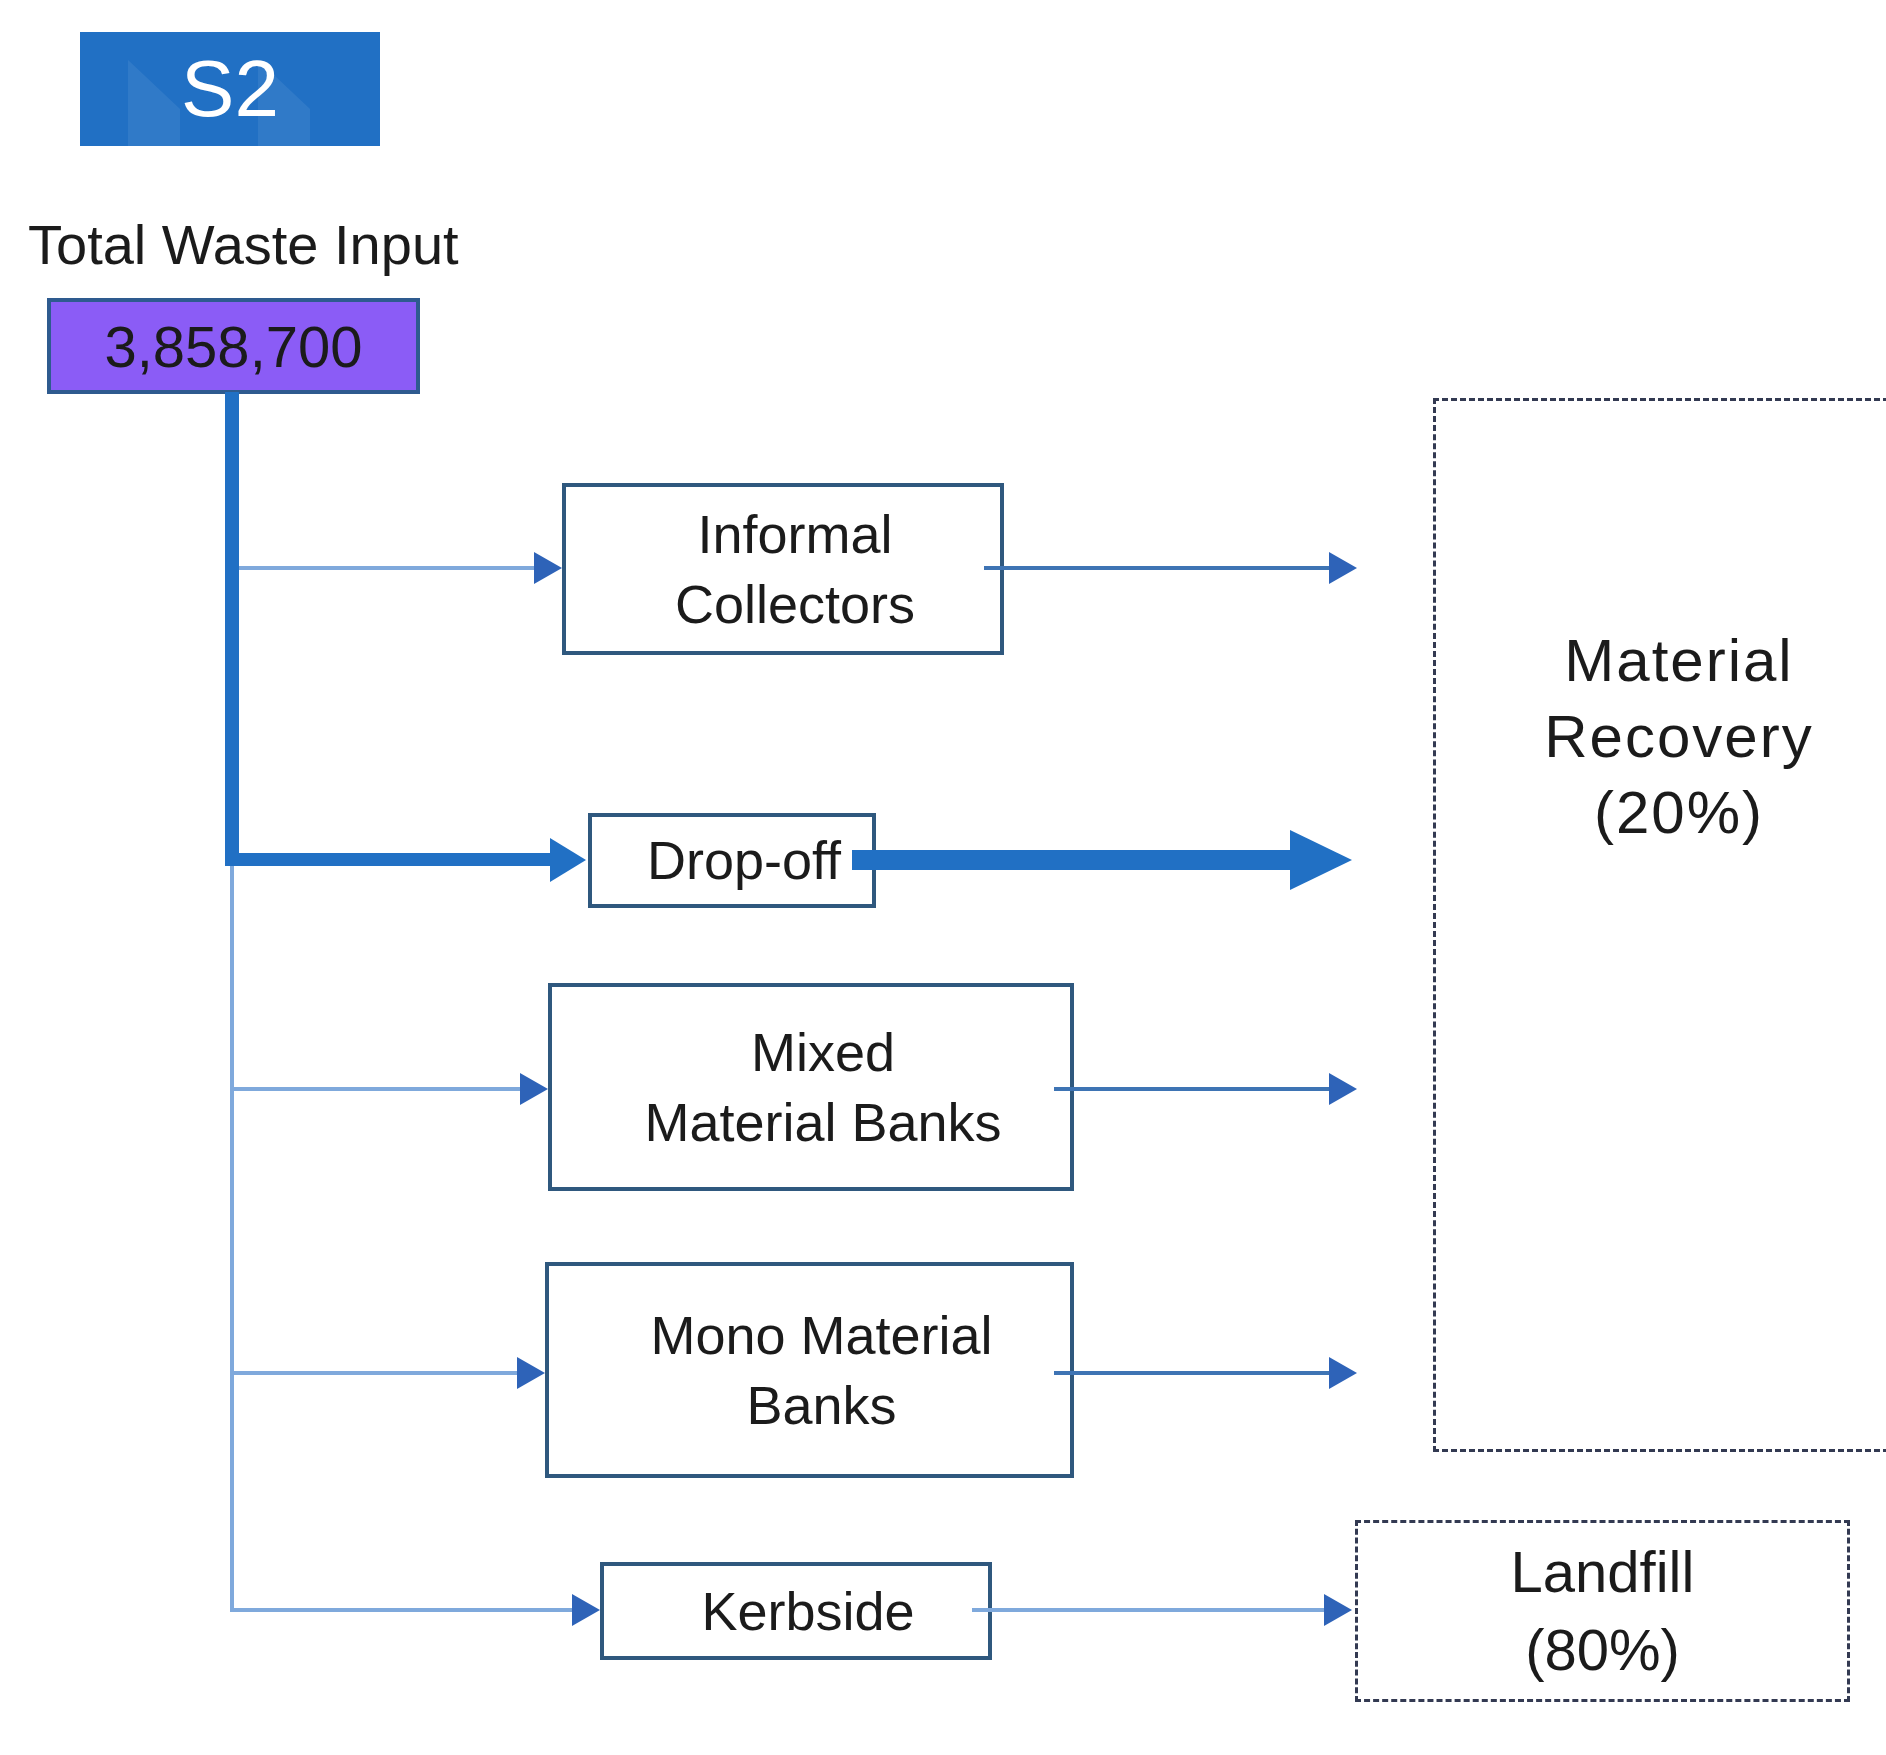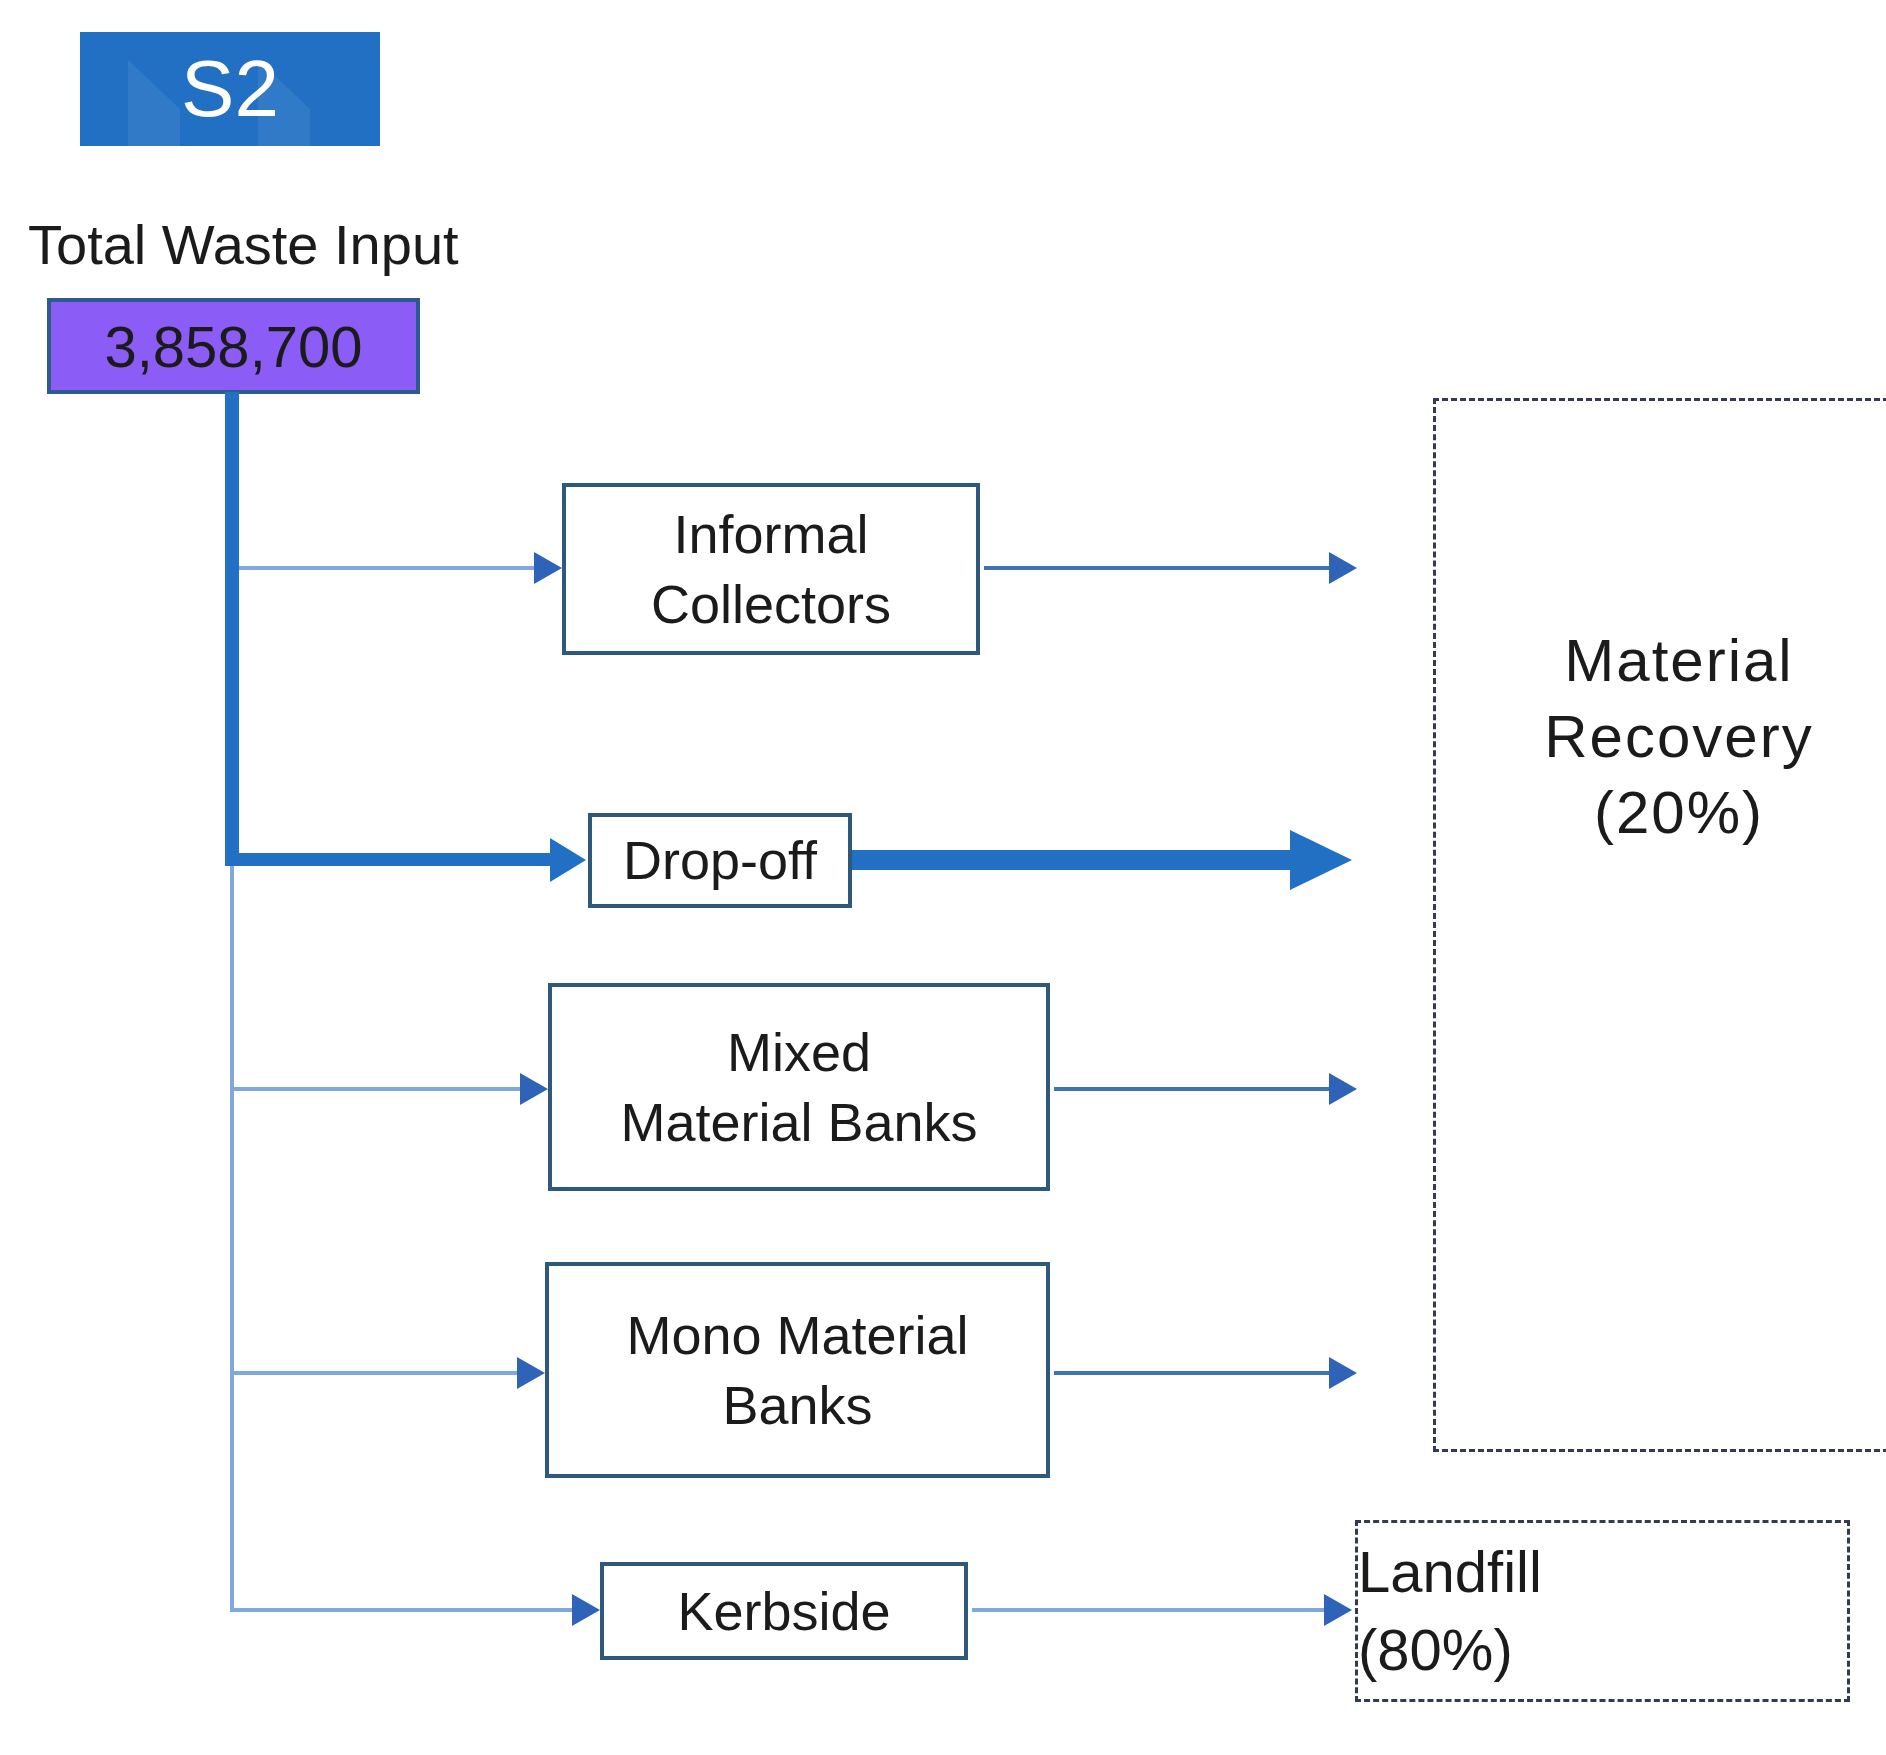--- a/index.html
+++ b/index.html
@@ -70,35 +70,35 @@
   .in4{left:232px;top:1371px;width:285px;}  .ahin4{left:517px;top:1357px;}
   .out4{left:1054px;top:1371px;width:276px;}.ahout4{left:1329px;top:1357px;}
 
   .in5{left:232px;top:1608px;width:340px;}  .ahin5{left:572px;top:1594px;}
   .out5{left:972px;top:1608px;width:352px;} .ahout5{left:1324px;top:1594px;}
 
   
   .cbox{
     border:4px solid var(--box-border);background:#fff;
     display:flex;flex-direction:column;align-items:center;justify-content:center;
-    font-size:54px;line-height:1.3;text-align:center;
+    font-size:54px;line-height:1.3;text-align:center;padding-left:24px;
   }
   .box-informal{left:562px;top:483px;width:410px;height:164px;}
   .box-dropoff {left:588px;top:813px;width:256px;height:87px;}
   .box-mixed   {left:548px;top:983px;width:494px;height:200px;}
   .box-mono    {left:545px;top:1262px;width:497px;height:208px;}
   .box-kerbside{left:600px;top:1562px;width:360px;height:90px;}
 
   
   .obox{border:3px dashed var(--dash-border);background:#fff;text-align:center;}
   .box-mr{left:1433px;top:398px;width:486px;height:1048px;
     font-size:60px;line-height:1.27;letter-spacing:2px;}
   .box-mr .inner{padding-top:222px;}
   .box-landfill{left:1355px;top:1520px;width:489px;height:176px;
-    display:flex;flex-direction:column;align-items:flex-start;justify-content:center;
+    display:flex;flex-direction:column;align-items:center;justify-content:center;
     font-size:58px;line-height:1.35;}
   .blockline{display:block;}
 </style>
 </head>
 <body>
 
 <div id="canvas">
 
   <div class="abs s2-badge">
     <span class="chev c1"></span>

